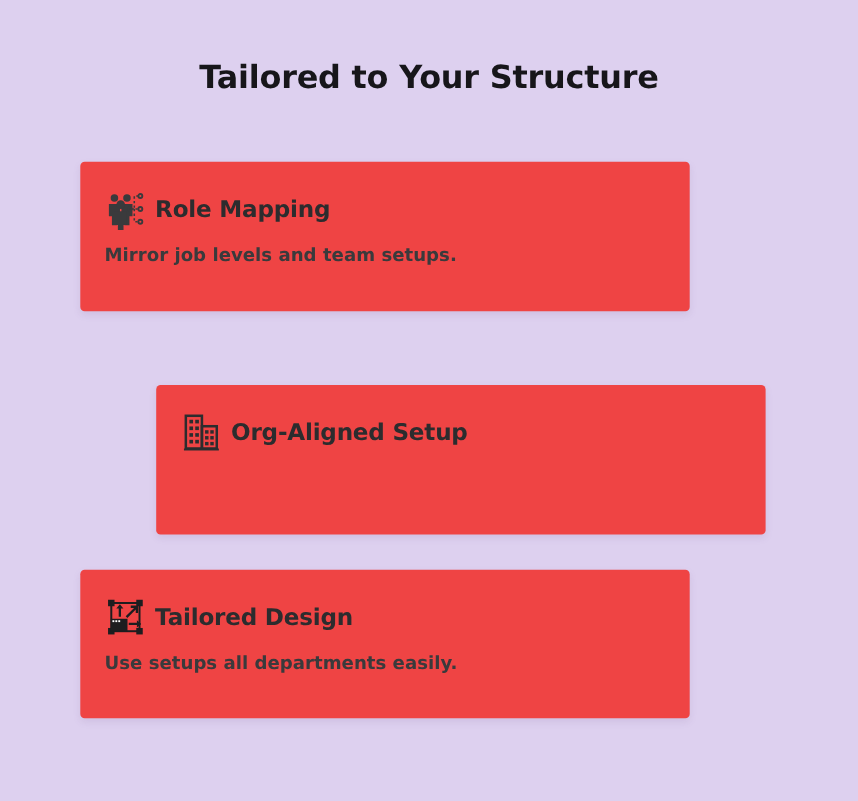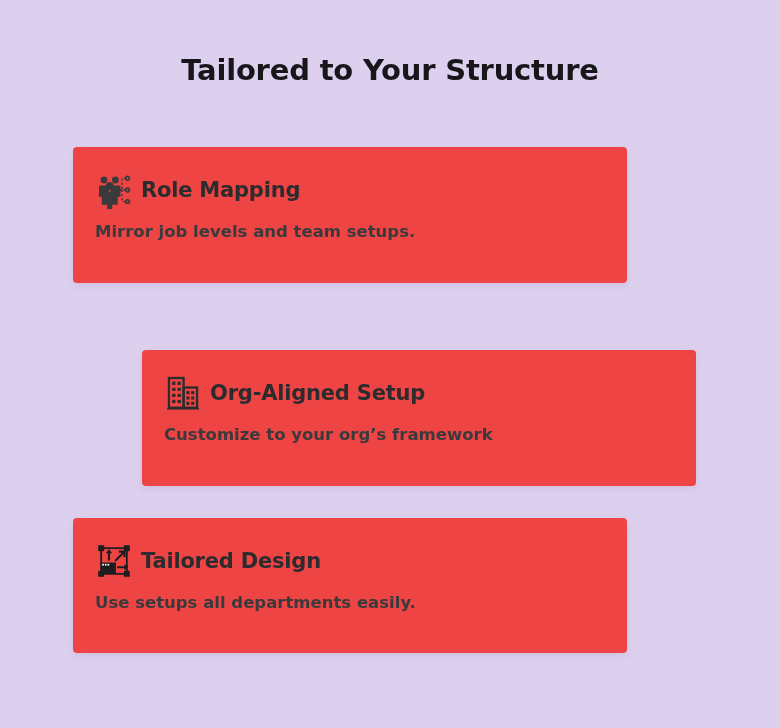--- a/index.html
+++ b/index.html
@@ -152,21 +152,20 @@
             <rect x="23.6" y="23.6" width="3.3" height="3.3"></rect>
             <rect x="28.6" y="23.6" width="3.3" height="3.3"></rect>
             <rect x="23.6" y="29.2" width="3.3" height="3.3"></rect>
             <rect x="28.6" y="29.2" width="3.3" height="3.3"></rect>
             <rect x="3.4" y="35.5" width="33.4" height="1.9"></rect>
           </g>
         </svg>
       </span>
       <span class="card-title">Org-Aligned Setup</span>
     </div>
-    <div class="card-desc">Customize to your org’s framework</div>
   </div>
 
   <div class="card card-3">
     <div class="card-head">
       <span class="card-icon">
         <svg viewBox="0 0 40 40" width="38" height="38" xmlns="http://www.w3.org/2000/svg">
           <g fill="none" stroke="#1d1d1f" stroke-width="1.9">
             <rect x="6.5" y="6.5" width="27" height="27"></rect>
           </g>
           <g fill="#1d1d1f">

